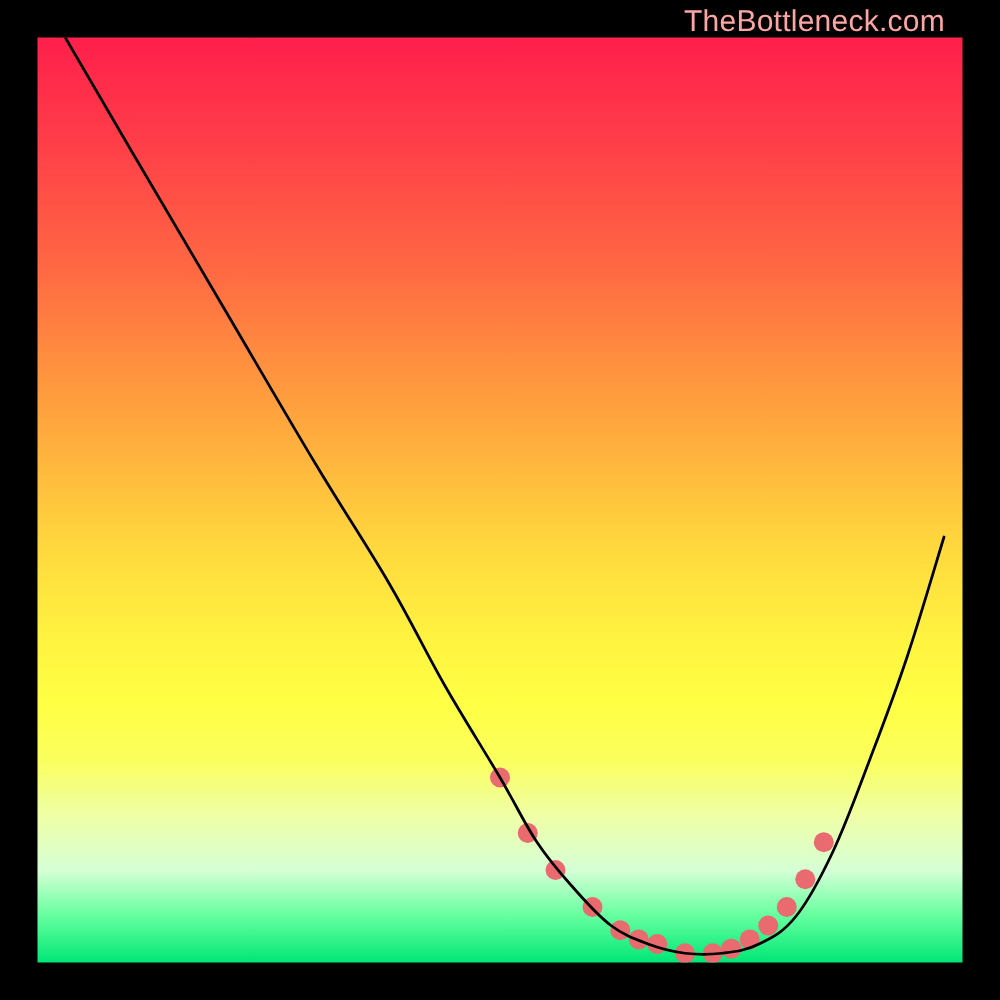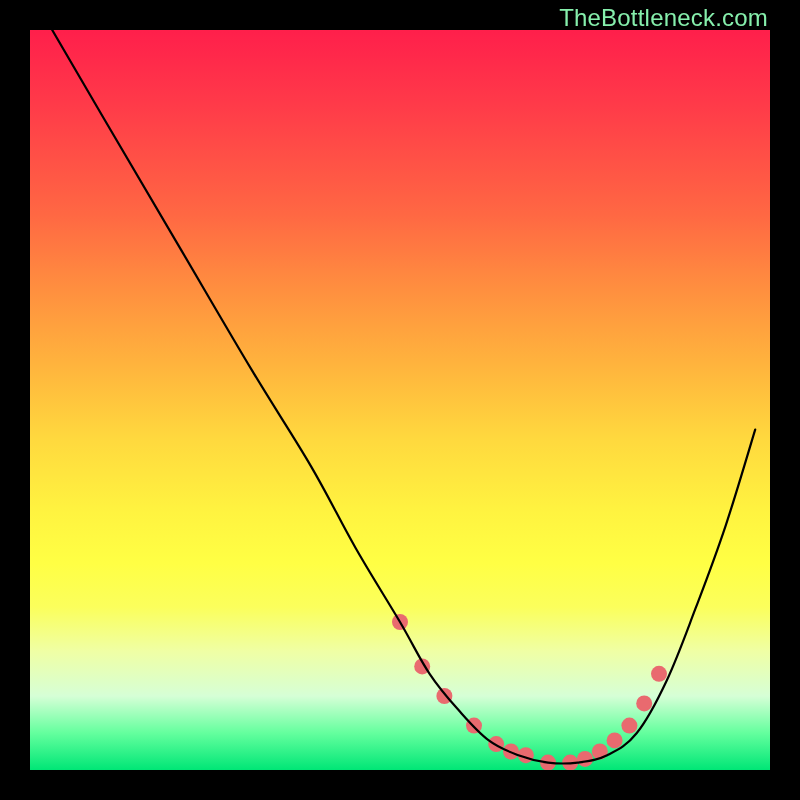--- a/index.html
+++ b/index.html
@@ -28,25 +28,25 @@
       #fbff5c 78%,
       #efffa5 84%,
       #d6ffd6 90%,
       #64ff9e 95%,
       #00e676 100%
     );
   }
   .watermark {
     position: absolute;
     top: 4px;
-    right: 32px;
+    right: 44px;
     font-family: Arial, Helvetica, sans-serif;
     font-size: 24px;
     font-weight: 500;
-    color: #86efac;
+    color: #fca5a5;
     letter-spacing: 0.2px;
   }
   svg.plot {
     position: absolute;
     left: 30px;
     top: 30px;
     width: 740px;
     height: 740px;
   }
 </style>

